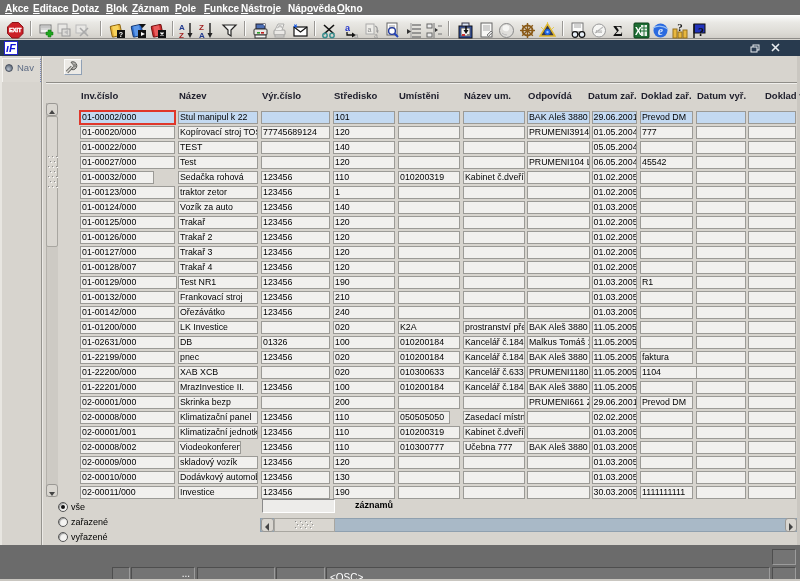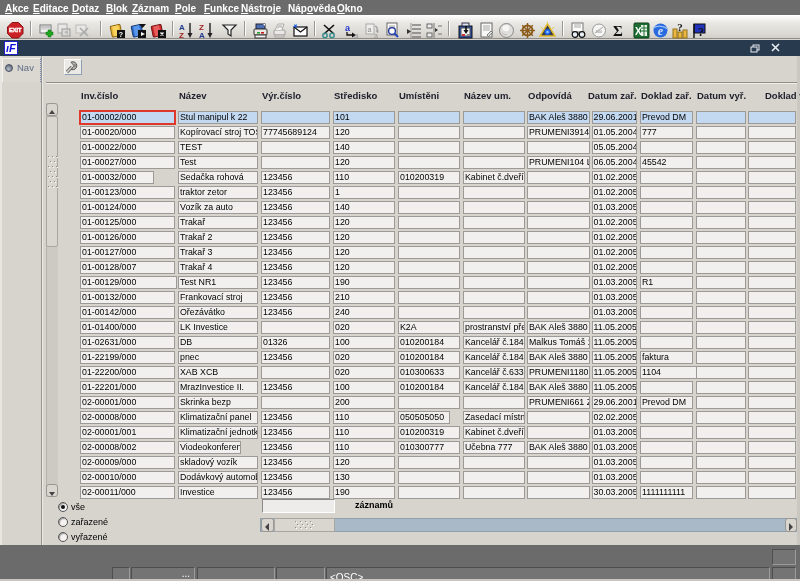--- a/index.html
+++ b/index.html
@@ -487,21 +487,21 @@
 <div class="c" style="left:178px;top:306px;width:80px">Ořezávátko</div>
 <div class="c" style="left:261px;top:306px;width:69px">123456</div>
 <div class="c" style="left:333px;top:306px;width:62px">240</div>
 <div class="c" style="left:398px;top:306px;width:62px"></div>
 <div class="c" style="left:463px;top:306px;width:62px"></div>
 <div class="c" style="left:527px;top:306px;width:63px"></div>
 <div class="c" style="left:592px;top:306px;width:45px;padding-left:0.5px">01.03.2005</div>
 <div class="c" style="left:640px;top:306px;width:53px"></div>
 <div class="c" style="left:696px;top:306px;width:50px"></div>
 <div class="c" style="left:748px;top:306px;width:48px"></div>
-<div class="c" style="left:80px;top:321px;width:95px">01-01400/000</div>
+<div class="c" style="left:80px;top:321px;width:95px">01-01200/000</div>
 <div class="c" style="left:178px;top:321px;width:80px">LK Investice</div>
 <div class="c" style="left:261px;top:321px;width:69px"></div>
 <div class="c" style="left:333px;top:321px;width:62px">020</div>
 <div class="c" style="left:398px;top:321px;width:62px">K2A</div>
 <div class="c" style="left:463px;top:321px;width:62px">prostranství pře</div>
 <div class="c" style="left:527px;top:321px;width:63px">BAK Aleš 3880</div>
 <div class="c" style="left:592px;top:321px;width:45px;padding-left:0.5px">11.05.2005</div>
 <div class="c" style="left:640px;top:321px;width:53px"></div>
 <div class="c" style="left:696px;top:321px;width:50px"></div>
 <div class="c" style="left:748px;top:321px;width:48px"></div>

